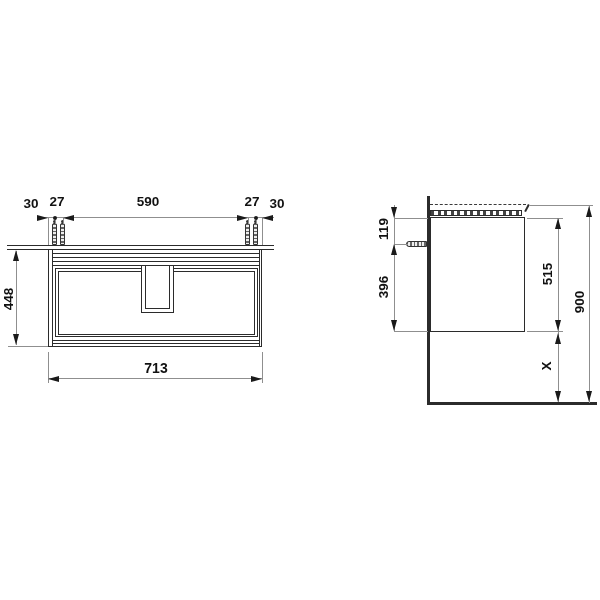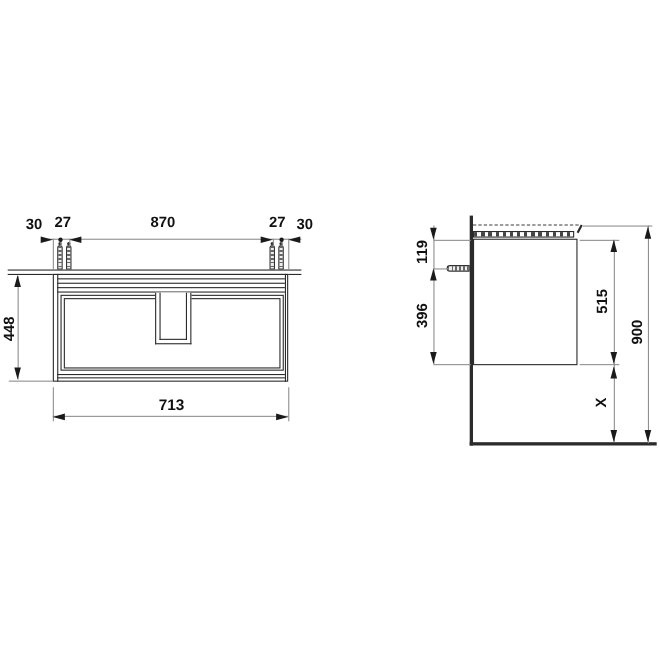--- a/index.html
+++ b/index.html
@@ -82,21 +82,21 @@
     <div class="dv" style="left:262px;top:217px;height:28px;"></div>
     <div class="arr r" style="left:37px;top:214.5px;"></div>
     <div class="dot" style="left:52.5px;top:215.5px;"></div>
     <div class="arr l" style="left:63px;top:214.5px;"></div>
     <div class="arr r" style="left:236.5px;top:214.5px;"></div>
     <div class="dot" style="left:253.5px;top:215.5px;"></div>
     <div class="arr l" style="left:262px;top:214.5px;"></div>
 
     <div class="lab" style="left:16px;top:197px;width:30px;">30</div>
     <div class="lab" style="left:43px;top:195px;width:28px;">27</div>
-    <div class="lab" style="left:123px;top:195px;width:50px;">870</div>
+    <div class="lab" style="left:123px;top:195px;width:50px;">590</div>
     <div class="lab" style="left:238px;top:195px;width:28px;">27</div>
     <div class="lab" style="left:262px;top:197px;width:30px;">30</div>
 
     <div class="dv" style="left:16px;top:251px;height:94px;"></div>
     <div class="arr u" style="left:13px;top:250px;"></div>
     <div class="arr d" style="left:13px;top:334px;"></div>
     <div class="dh" style="left:8px;top:346px;width:40px;"></div>
     <div class="lab rot" style="left:-11px;top:292px;width:40px;">448</div>
 
     <div class="dv" style="left:48px;top:352px;height:31px;"></div>

